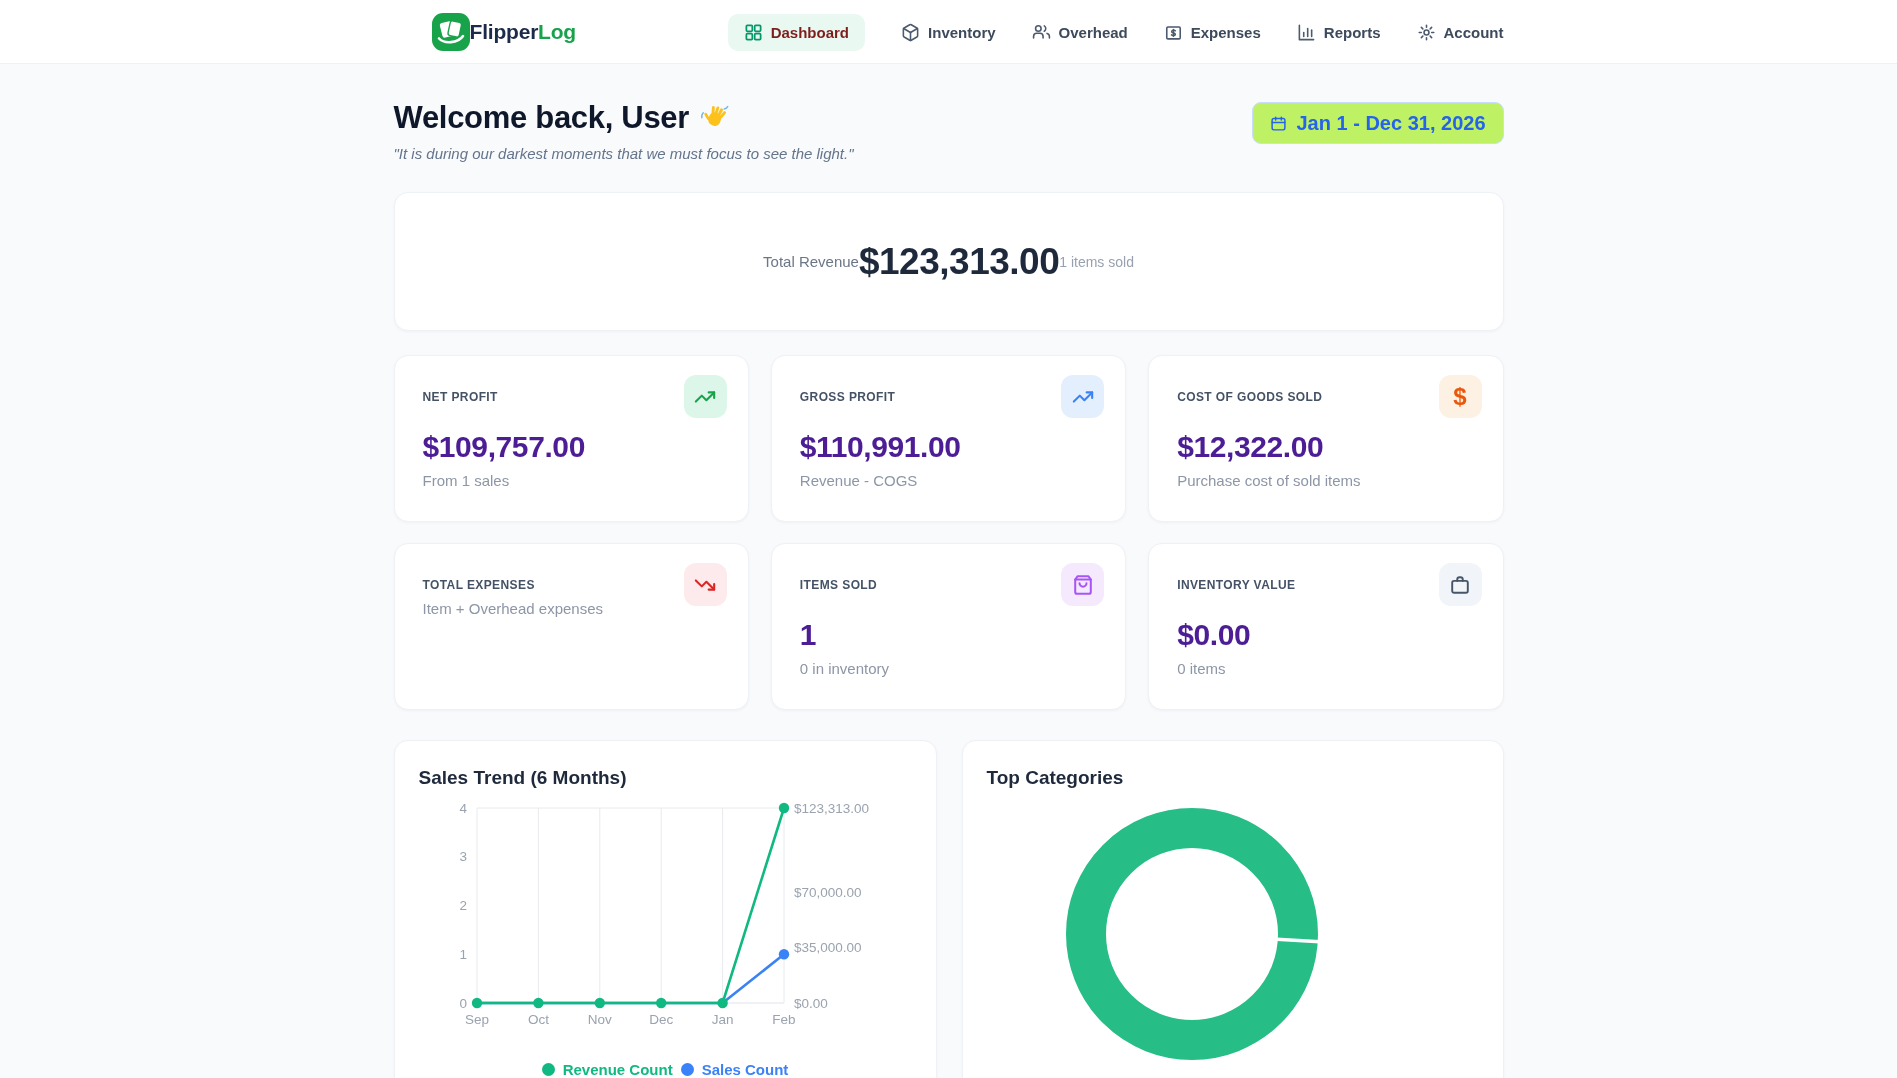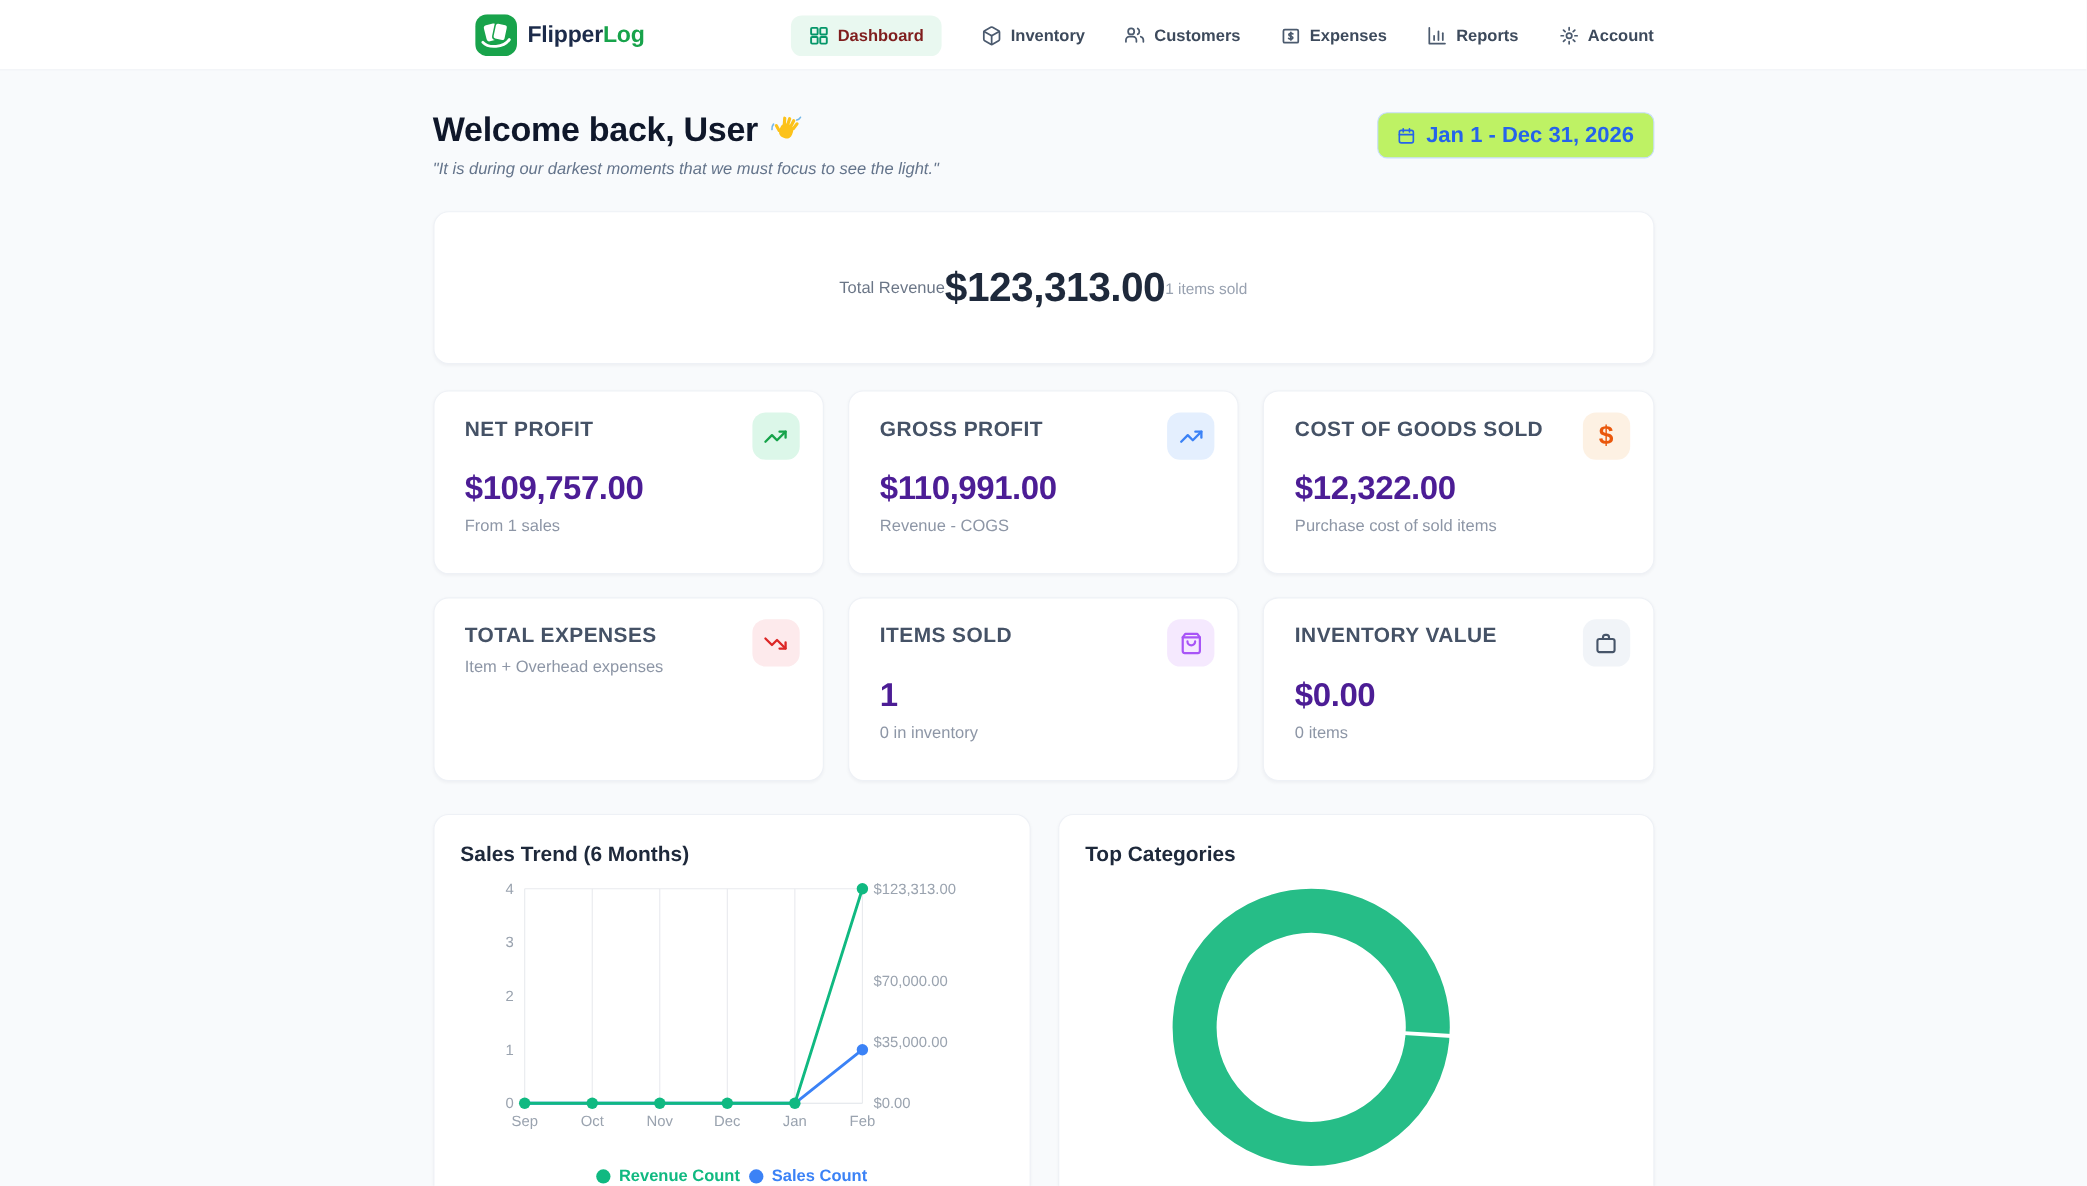--- a/index.html
+++ b/index.html
@@ -6,21 +6,21 @@
   html,body { width:1897px; height:1078px; overflow:hidden; }
   body {
     font-family:"Liberation Sans","DejaVu Sans",sans-serif;
     background:#f8fafc; color:#1e293b; position:relative;
   }
   svg { display:block; }
 
   
   .topnav { height:64px; background:#ffffff; border-bottom:1px solid #eef1f5; }
   .nav-inner { width:1110px; height:64px; margin:0 auto; display:flex; align-items:center; }
-  .logo { display:flex; align-items:center; gap:10px; margin-left:38px; cursor:pointer; }
+  .logo { display:flex; align-items:center; margin-left:38px; cursor:pointer; }
   .logo-name { font-size:21px; font-weight:800; letter-spacing:-0.2px; }
   .logo-name .p1 { color:#1c2b4a; }
   .logo-name .p2 { color:#18a34b; }
   .nav-menu { margin-left:auto; display:flex; align-items:center; gap:36px; }
   .nav-item { display:flex; align-items:center; gap:8px; font-size:15px; font-weight:600;
               color:#3d4a5c; padding:9px 0; cursor:pointer; white-space:nowrap; }
   .nav-item svg { color:#4b5a6e; }
   .nav-item.active { background:#e9f8f0; color:#7f1d1d; padding:9px 16px; border-radius:10px; }
   .nav-item.active svg { color:#059669; }
 
@@ -40,22 +40,22 @@
 
   .revenue-card { margin-top:30px; height:139px; display:flex; 
                   align-items:center; justify-content:center; text-align:center; }
   .revenue-label { font-size:15px; color:#6b7687; }
   .revenue-value { font-size:37px; font-weight:800; color:#1e293b; margin:7px 0 6px; letter-spacing:-0.5px; }
   .revenue-sub { font-size:14px; color:#98a1b0; }
 
   .stats-grid { margin-top:24px; display:grid; grid-template-columns:repeat(3,1fr);
                 gap:21px 22px; }
   .stat-card { height:167px; padding:24px 24px 0 28px; position:relative; }
-  .stat-label { font-size:19px; font-weight:700; color:#42506333; color:#455266;
-                letter-spacing:0.4px; }
+  .stat-label { font-size:12px; font-weight:700; color:#42506333; color:#455266;
+                letter-spacing:0.4px; margin-top:10px; }
   .stat-icon { position:absolute; top:19px; right:21px; width:43px; height:43px;
                border-radius:12px; display:flex; align-items:center; justify-content:center; }
   .stat-value { font-size:30px; font-weight:800; color:#4c1d95; margin-top:26px; letter-spacing:-0.4px; }
   .stat-sub { font-size:15px; color:#8d96a6; margin-top:8px; }
   .ic-green  { background:#dcf7e9; color:#16a34a; }
   .ic-blue   { background:#e4effe; color:#3b82f6; }
   .ic-orange { background:#fdf1e3; color:#ea580c; font-size:24px; font-weight:800; }
   .ic-red    { background:#fdeaec; color:#dc2626; }
   .ic-purple { background:#f5e9fe; color:#a855f7; }
   .ic-gray   { background:#f1f4f8; color:#475569; }
@@ -118,21 +118,21 @@
       </div>
       <div class="nav-item">
         <span>
           <svg width="19" height="19" viewBox="0 0 24 24" fill="none" stroke="currentColor" stroke-width="2" stroke-linecap="round" stroke-linejoin="round">
             <path d="M14 19v-2a4 4 0 0 0-4-4H6a4 4 0 0 0-4 4v2"></path>
               <circle cx="8" cy="7" r="3.5"></circle>
             <path d="M22 19v-2a4 4 0 0 0-3-3.85"></path>
               <path d="M15.5 3.6a4 4 0 0 1 0 6.8"></path>
           </svg>
         </span>
-        <span>Customers</span>
+        <span>Overhead</span>
       </div>
       <div class="nav-item">
         <span>
           <svg width="19" height="19" viewBox="0 0 24 24" fill="none" stroke="currentColor" stroke-width="2" stroke-linecap="round" stroke-linejoin="round">
             <rect x="3.5" y="5" width="17" height="15" rx="1.5"></rect>
             <path d="M12 8.2v8.6"></path>
             <path d="M14.3 9.8c-1.1-1-4.6-0.9-4.6 1.1 0 2.2 4.6 1.2 4.6 3.3 0 1.9-3.6 2-4.8 0.9"></path>
           </svg>
         </span>
         <span>Expenses</span>

